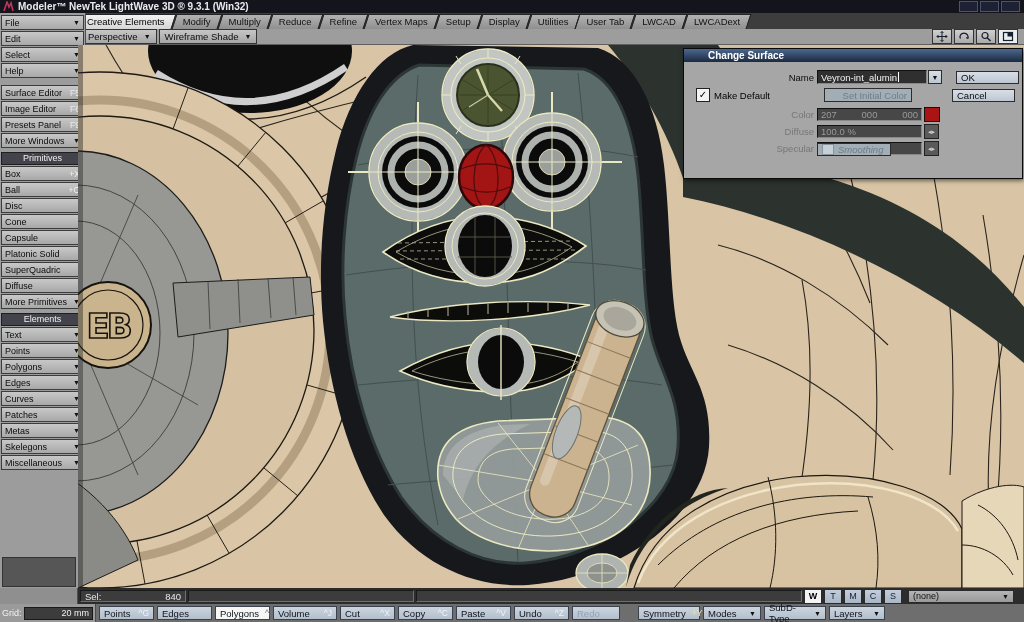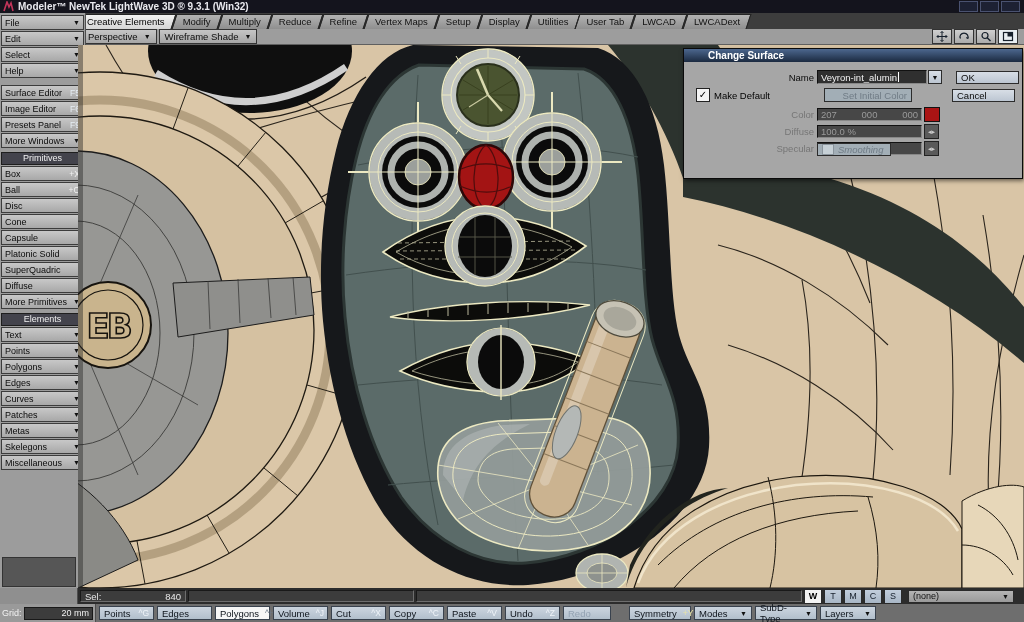--- a/index.html
+++ b/index.html
@@ -534,21 +534,21 @@
         <span>Points</span>
         <span class="sc">^G</span>
       </div>
     <div class="bbtn" style="width:55px;">
         <span>Edges</span>
       </div>
     <div class="bbtn active" style="width:55px;">
         <span>Polygons</span>
         <span class="sc" style="color:#6d7a88;">^H</span>
       </div>
-    <div class="bbtn" style="width:55px;">
+    <div class="bbtn" style="width:64px;">
         <span>Volume</span>
         <span class="sc">^J</span>
       </div>
     <div class="bbtn" style="width:55px;">
         <span>Cut</span>
         <span class="sc">^X</span>
       </div>
     <div class="bbtn" style="width:55px;">
         <span>Copy</span>
         <span class="sc">^C</span>

